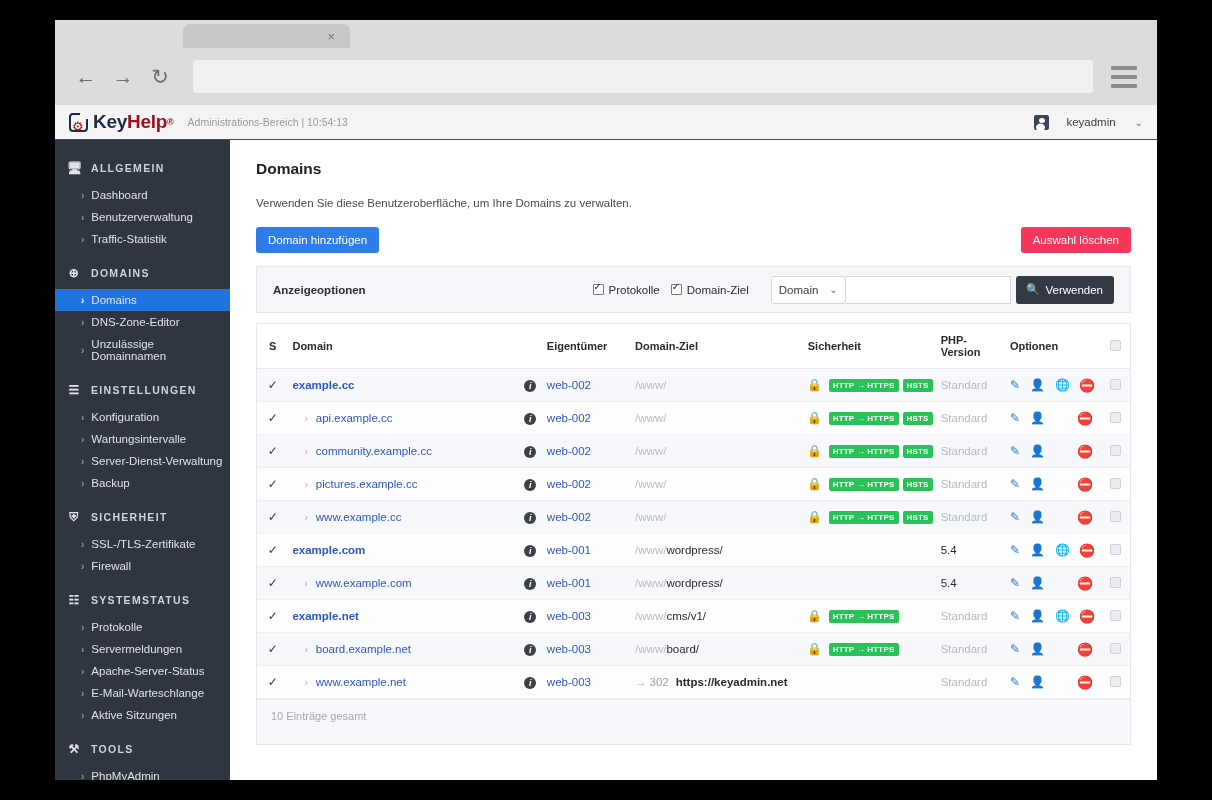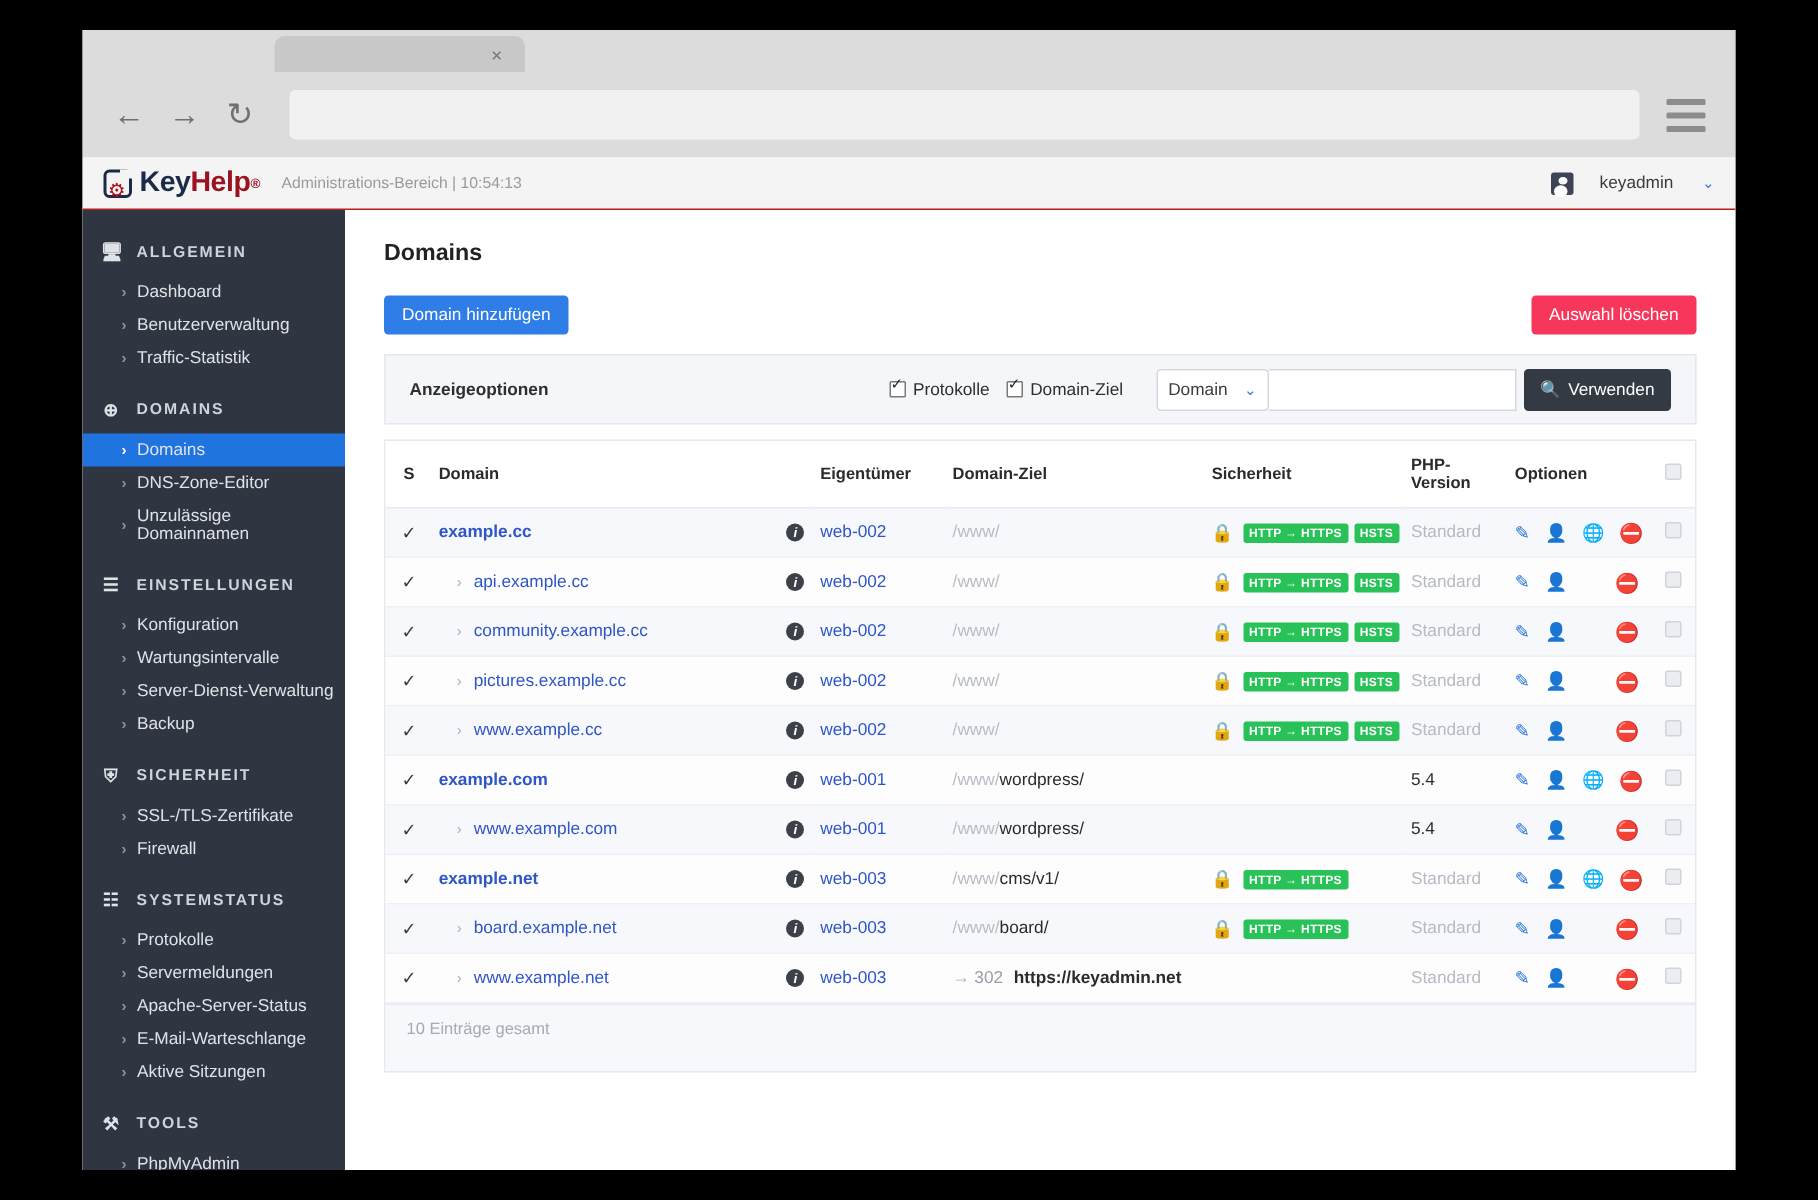--- a/index.html
+++ b/index.html
@@ -388,20 +388,21 @@
             <span>TOOLS</span>
           </div>
           <div class="nav-item">
             <span class="chev">›</span>
             <span>PhpMyAdmin</span>
           </div>
         </nav>
 
       <main id="content">
         <h1 id="page-title">Domains</h1>
+        <p id="page-desc">Verwenden Sie diese Benutzeroberfläche, um Ihre Domains zu verwalten.</p>
 
         <div id="action-row">
           <button class="btn btn-primary">Domain hinzufügen</button>
           <button class="btn btn-danger">Auswahl löschen</button>
         </div>
 
         <div id="filter-panel">
           <div id="filter-label">Anzeigeoptionen</div>
           <div id="filter-controls">
             <label class="chk-label">

